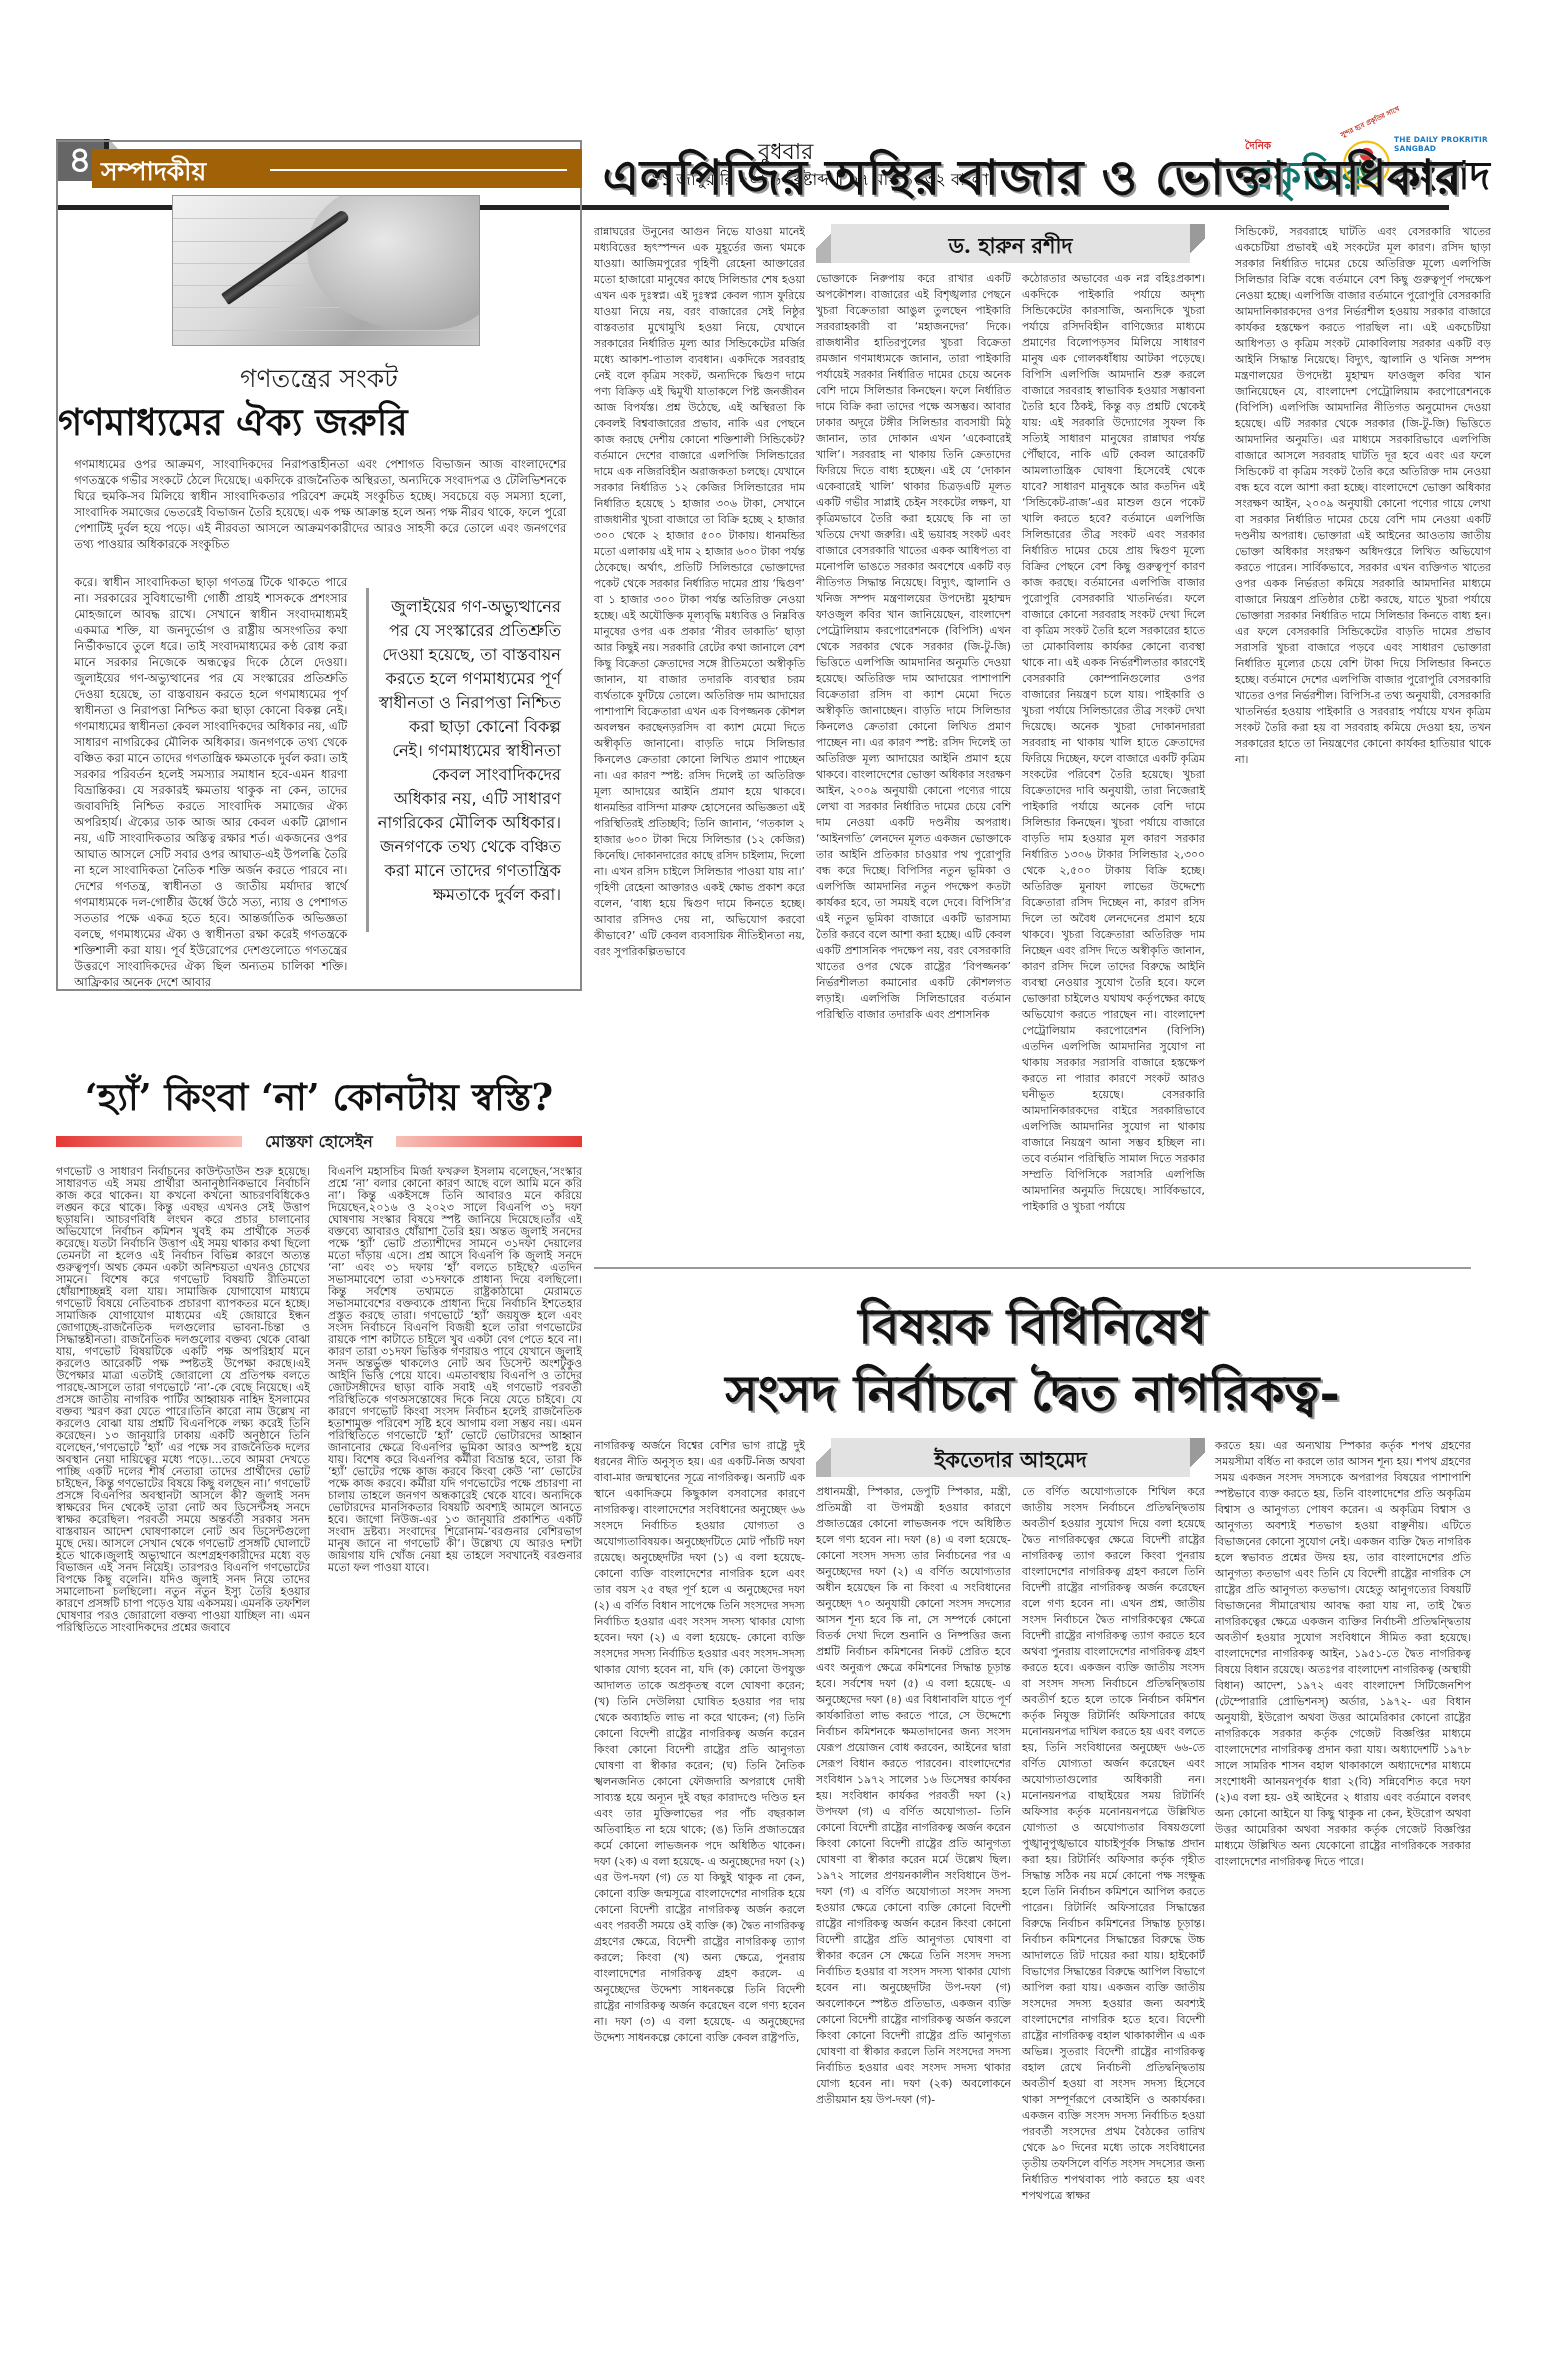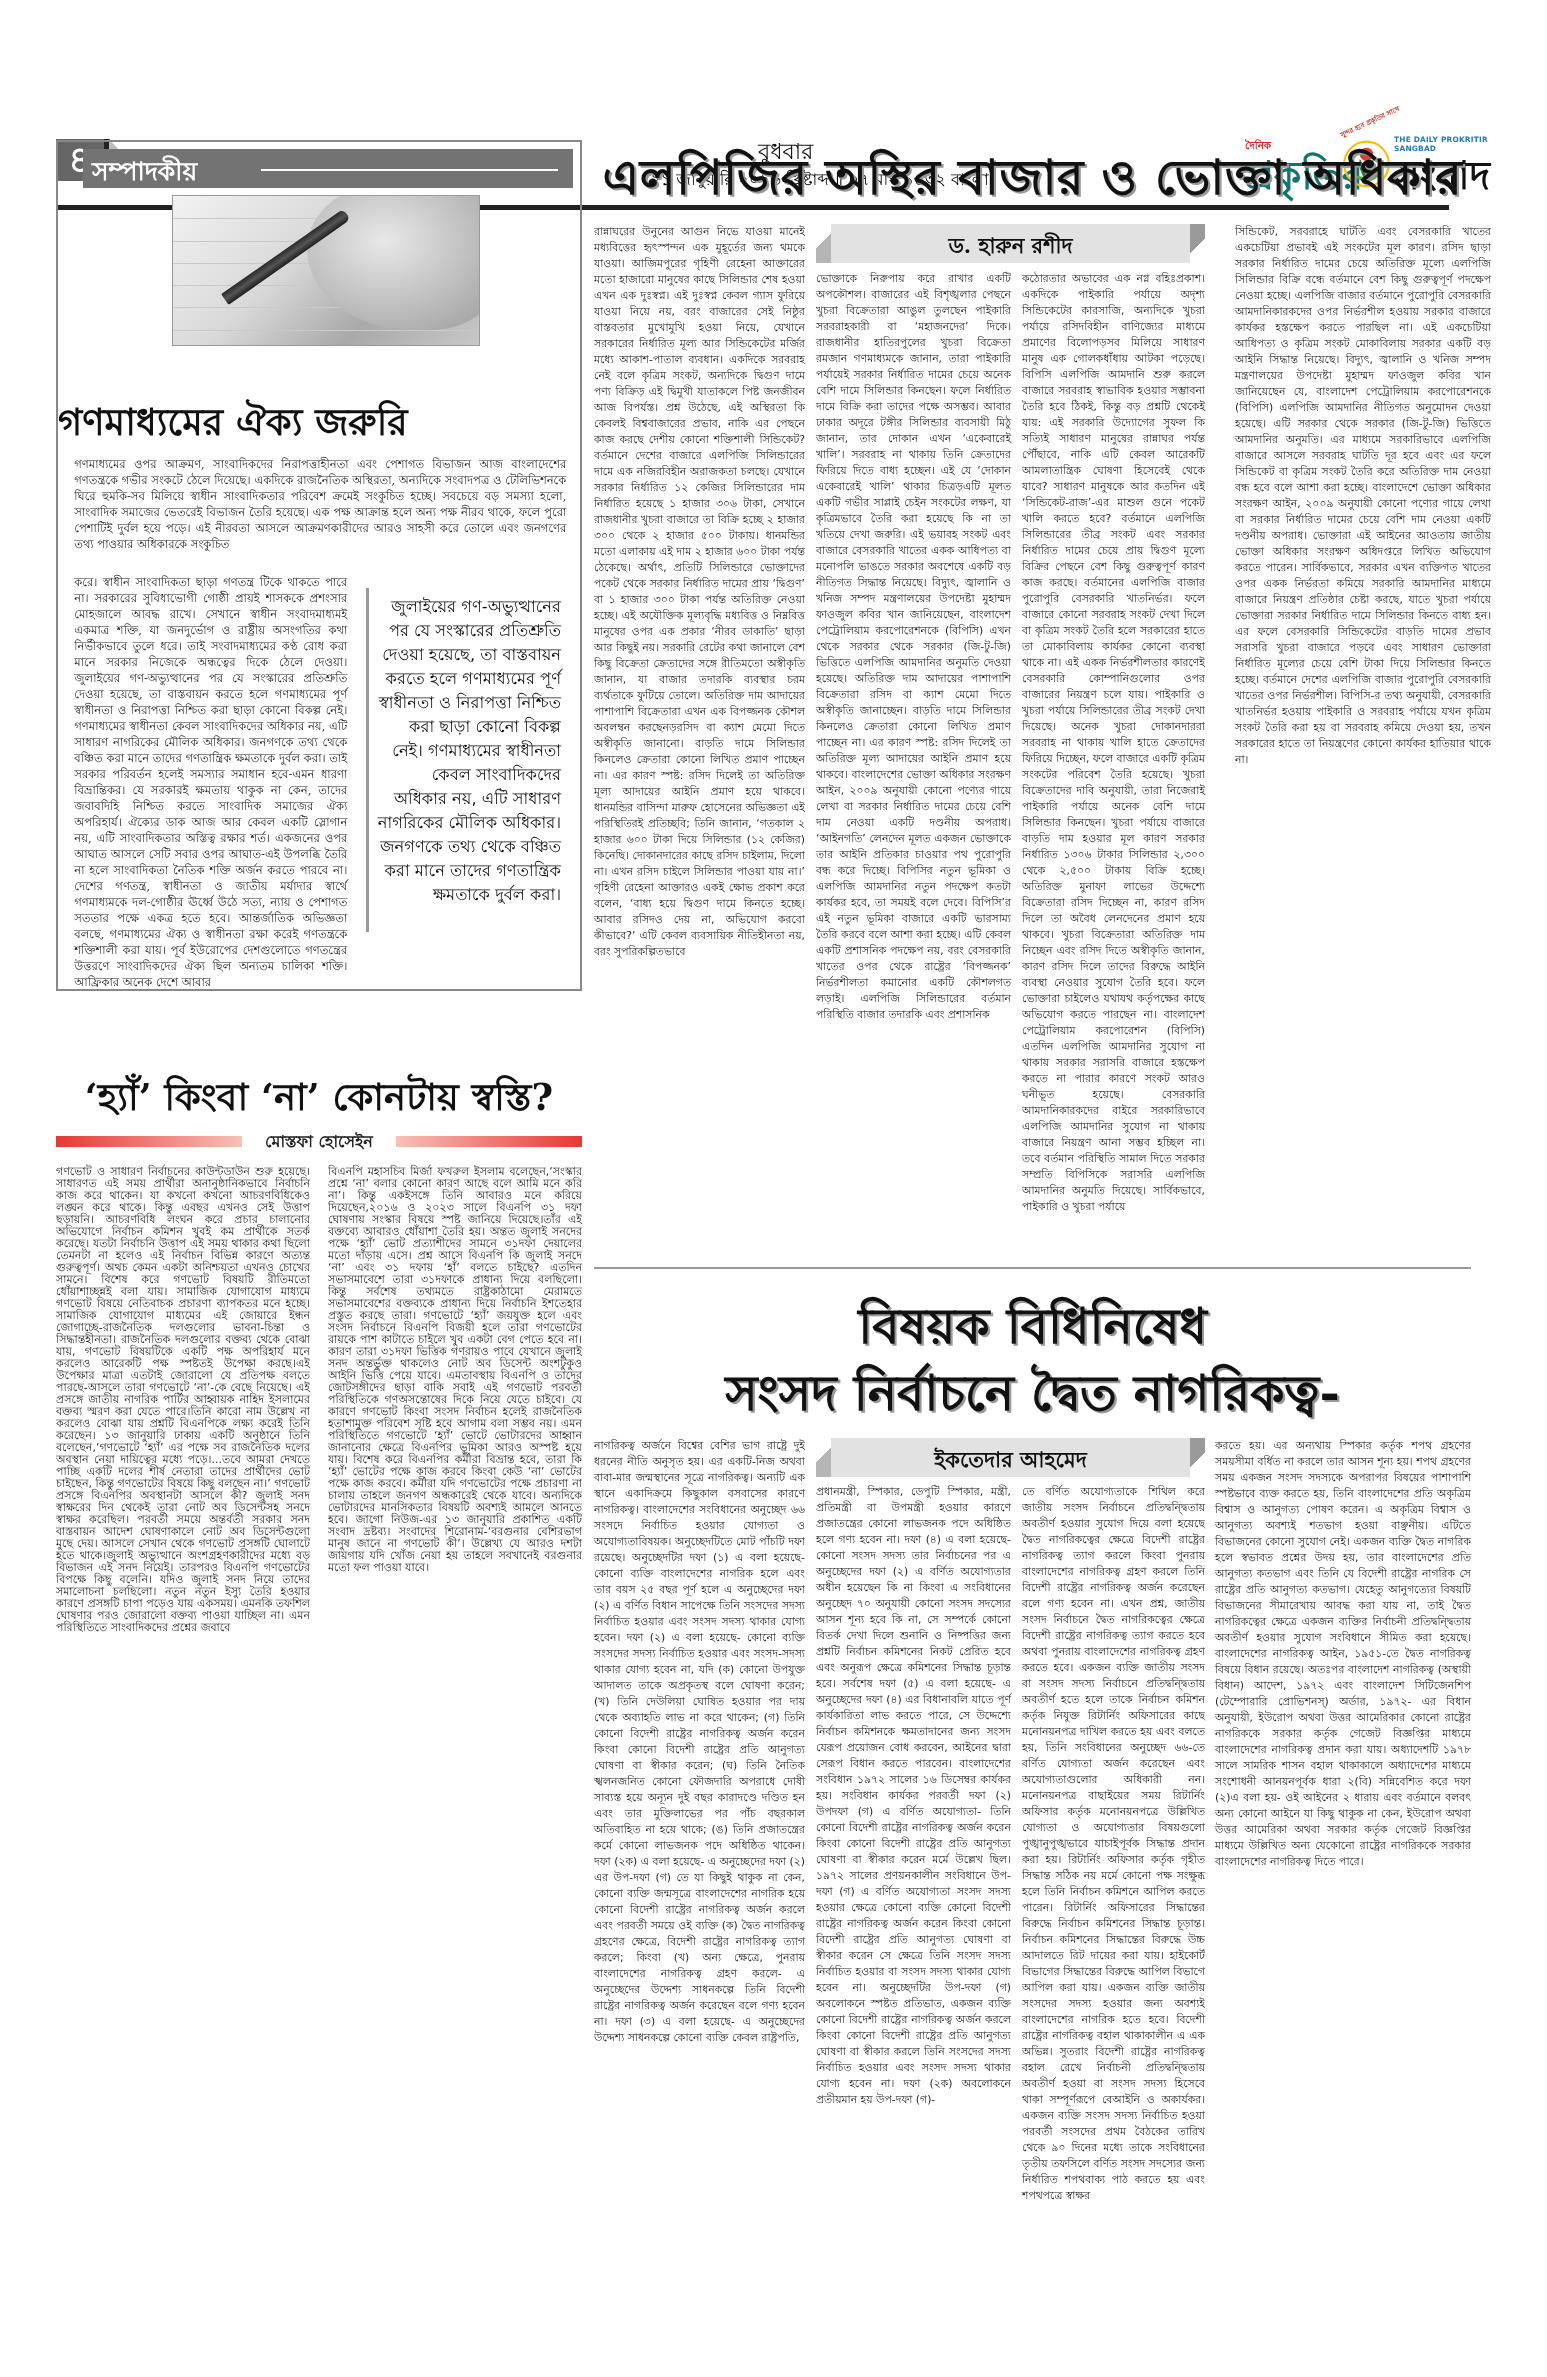--- a/index.html
+++ b/index.html
@@ -18,21 +18,21 @@
   .logo .dainik { position: absolute; left: 0; top: 19.3px; font-size: 10.4px; font-weight: bold; color: #d62828; }
   .logo .english { position: absolute; left: 149px; top: 16.3px; font-size: 7.4px; font-weight: bold; color: #1f7ac0; letter-spacing: 0.2px; }
   .logo .brand-left { position: absolute; left: 0; top: 26px; font-family: "DejaVu Serif", serif; font-size: 39px; font-weight: bold; color: #0f766e; }
   .logo .brand-right { position: absolute; left: 149px; top: 26px; font-family: "DejaVu Serif", serif; font-size: 39px; font-weight: bold; color: #111; }
   .logo .emblem { position: absolute; left: 97px; top: 18.6px; width: 49px; height: 52px; }
   .logo .tagline { position: absolute; left: 93px; top: -3px; font-size: 6.7px; color: #c0392b; font-weight: bold; transform: rotate(-25deg); }
   .mast-rule { position: absolute; left: 0; top: 71px; width: 1393px; height: 4.5px; background: #222; }
 
   
   .editorial { position: absolute; left: 56px; top: 140px; width: 526px; height: 851px; border: 2.2px solid #888; }
-  .ed-banner { position: absolute; left: 25px; top: 7.4px; width: 490px; height: 39px; background: #737373; }
+  .ed-banner { position: absolute; left: 34px; top: 7.4px; width: 490px; height: 39px; background: #a16207; }
   .ed-banner-label { position: absolute; left: 9px; top: 3px; color: #fff; font-family: "DejaVu Serif", serif; font-size: 25px; font-weight: bold; }
   .ed-banner-line { position: absolute; left: 178px; top: 19.3px; width: 297px; height: 2.2px; background: #fff; }
   .ed-photo { position: absolute; left: 114px; top: 53px; width: 308px; height: 151px; background: linear-gradient(135deg, #f2f2f2 0%, #d9d9d9 40%, #a9a9a9 70%, #c8c8c8 100%); border: 0.7px solid #999; overflow: hidden; }
   .ed-photo .line { position: absolute; left: 0; width: 100%; height: 0.7px; background: #c9c9c9; }
   .ed-photo .hand { position: absolute; left: 134px; top: -15px; width: 193px; height: 149px; border-radius: 50% 40% 40% 60%; background: radial-gradient(ellipse at 40% 40%, #e8e8e8, #9a9a9a); }
   .ed-photo .pen { position: absolute; left: 52px; top: 97px; width: 149px; height: 13.4px; background: linear-gradient(#2a2a2a, #555, #1e1e1e); transform: rotate(-35deg); transform-origin: left center; border-radius: 1.5px 6px 6px 1.5px; }
   .ed-kicker { position: absolute; left: 0; width: 100%; top: 217px; text-align: center; font-family: "DejaVu Sans", sans-serif; font-size: 25px; color: #222; }
   .ed-headline { position: absolute; left: 0; width: 100%; top: 251px; text-align: left; font-family: "DejaVu Sans", sans-serif; font-size: 37px; font-weight: bold; color: #111; }
   .ed-lead { position: absolute; left: 16.3px; top: 314px; width: 492px; font-family: "DejaVu Serif", serif; font-size: 11.5px; line-height: 16px; text-align: justify; color: #222; }
   .ed-col { position: absolute; left: 16.3px; top: 432px; width: 273px; font-family: "DejaVu Serif", serif; font-size: 11.5px; line-height: 16px; text-align: justify; color: #222; }
@@ -109,20 +109,21 @@
   <div class="ed-photo">
     <div class="line" style="top:22px"></div>
       <div class="line" style="top:45px"></div>
       <div class="line" style="top:67px"></div>
     <div class="line" style="top:89px"></div>
       <div class="line" style="top:111px"></div>
       <div class="line" style="top:134px"></div>
     <div class="hand"></div>
     <div class="pen"></div>
   </div>
+  <div class="ed-kicker">গণতন্ত্রের সংকট</div>
   <div class="ed-headline">গণমাধ্যমের ঐক্য জরুরি</div>
   <div class="ed-lead">গণমাধ্যমের ওপর আক্রমণ, সাংবাদিকদের নিরাপত্তাহীনতা এবং পেশাগত বিভাজন আজ বাংলাদেশের গণতন্ত্রকে গভীর সংকটে ঠেলে দিয়েছে। একদিকে রাজনৈতিক অস্থিরতা, অন্যদিকে সংবাদপত্র ও টেলিভিশনকে ঘিরে হুমকি-সব মিলিয়ে স্বাধীন সাংবাদিকতার পরিবেশ ক্রমেই সংকুচিত হচ্ছে। সবচেয়ে বড় সমস্যা হলো, সাংবাদিক সমাজের ভেতরেই বিভাজন তৈরি হয়েছে। এক পক্ষ আক্রান্ত হলে অন্য পক্ষ নীরব থাকে, ফলে পুরো পেশাটিই দুর্বল হয়ে পড়ে। এই নীরবতা আসলে আক্রমণকারীদের আরও সাহসী করে তোলে এবং জনগণের তথ্য পাওয়ার অধিকারকে সংকুচিত</div>
   <div class="ed-col">করে। স্বাধীন সাংবাদিকতা ছাড়া গণতন্ত্র টিকে থাকতে পারে না। সরকারের সুবিধাভোগী গোষ্ঠী প্রায়ই শাসককে প্রশংসার মোহজালে আবদ্ধ রাখে। সেখানে স্বাধীন সংবাদমাধ্যমই একমাত্র শক্তি, যা জনদুর্ভোগ ও রাষ্ট্রীয় অসংগতির কথা নির্ভীকভাবে তুলে ধরে। তাই সংবাদমাধ্যমের কণ্ঠ রোধ করা মানে সরকার নিজেকে অন্ধত্বের দিকে ঠেলে দেওয়া। জুলাইয়ের গণ-অভ্যুত্থানের পর যে সংস্কারের প্রতিশ্রুতি দেওয়া হয়েছে, তা বাস্তবায়ন করতে হলে গণমাধ্যমের পূর্ণ স্বাধীনতা ও নিরাপত্তা নিশ্চিত করা ছাড়া কোনো বিকল্প নেই। গণমাধ্যমের স্বাধীনতা কেবল সাংবাদিকদের অধিকার নয়, এটি সাধারণ নাগরিকের মৌলিক অধিকার। জনগণকে তথ্য থেকে বঞ্চিত করা মানে তাদের গণতান্ত্রিক ক্ষমতাকে দুর্বল করা। তাই সরকার পরিবর্তন হলেই সমস্যার সমাধান হবে-এমন ধারণা বিভ্রান্তিকর। যে সরকারই ক্ষমতায় থাকুক না কেন, তাদের জবাবদিহি নিশ্চিত করতে সাংবাদিক সমাজের ঐক্য অপরিহার্য। ঐক্যের ডাক আজ আর কেবল একটি স্লোগান নয়, এটি সাংবাদিকতার অস্তিত্ব রক্ষার শর্ত। একজনের ওপর আঘাত আসলে সেটি সবার ওপর আঘাত-এই উপলব্ধি তৈরি না হলে সাংবাদিকতা নৈতিক শক্তি অর্জন করতে পারবে না। দেশের গণতন্ত্র, স্বাধীনতা ও জাতীয় মর্যাদার স্বার্থে গণমাধ্যমকে দল-গোষ্ঠীর ঊর্ধ্বে উঠে সত্য, ন্যায় ও পেশাগত সততার পক্ষে একত্র হতে হবে। আন্তর্জাতিক অভিজ্ঞতা বলছে, গণমাধ্যমের ঐক্য ও স্বাধীনতা রক্ষা করেই গণতন্ত্রকে শক্তিশালী করা যায়। পূর্ব ইউরোপের দেশগুলোতে গণতন্ত্রের উত্তরণে সাংবাদিকদের ঐক্য ছিল অন্যতম চালিকা শক্তি। আফ্রিকার অনেক দেশে আবার</div>
   <div class="ed-pull-rule"></div>
   <div class="ed-pull">জুলাইয়ের গণ-অভ্যুত্থানের পর যে সংস্কারের প্রতিশ্রুতি দেওয়া হয়েছে, তা বাস্তবায়ন করতে হলে গণমাধ্যমের পূর্ণ স্বাধীনতা ও নিরাপত্তা নিশ্চিত করা ছাড়া কোনো বিকল্প নেই। গণমাধ্যমের স্বাধীনতা কেবল সাংবাদিকদের অধিকার নয়, এটি সাধারণ নাগরিকের মৌলিক অধিকার। জনগণকে তথ্য থেকে বঞ্চিত করা মানে তাদের গণতান্ত্রিক ক্ষমতাকে দুর্বল করা।</div>
 </div>
 
 <div class="yn-headline">‘হ্যাঁ’ কিংবা ‘না’ কোনটায় স্বস্তি?</div>
 <div class="yn-byline">
   <div class="bar-l"></div>

